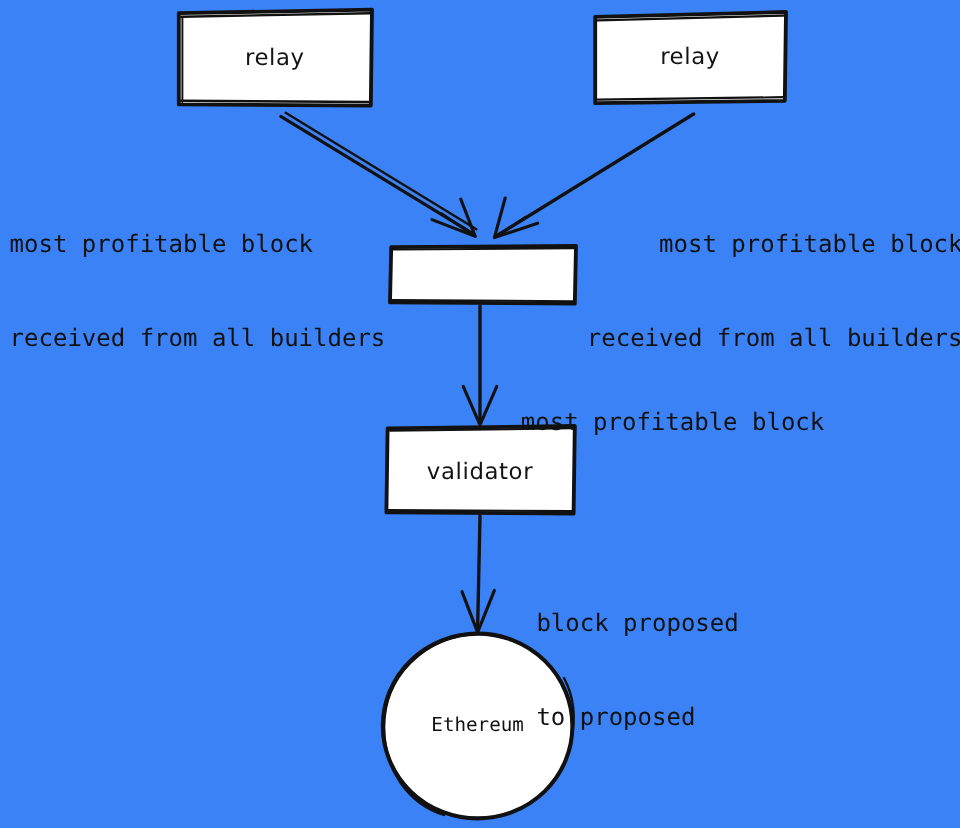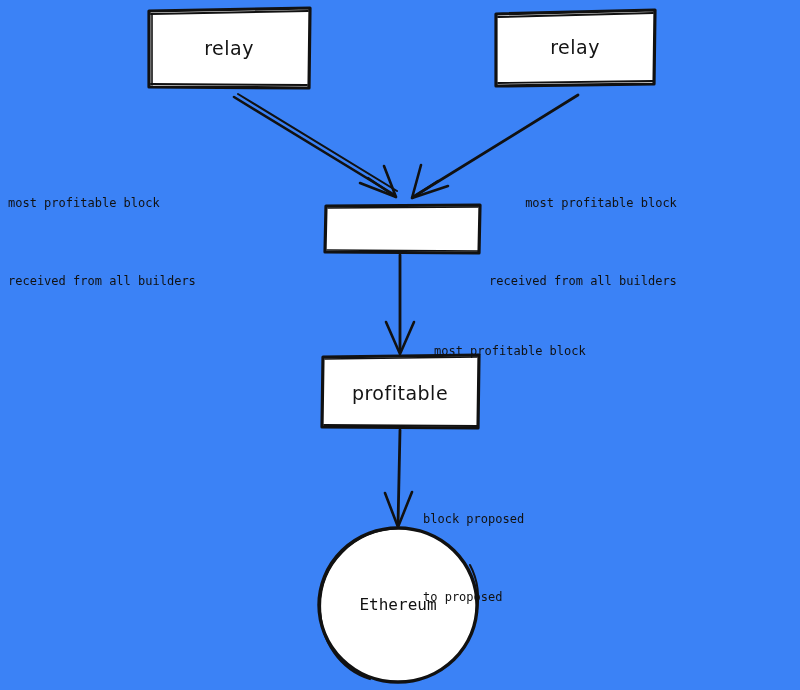--- a/index.html
+++ b/index.html
@@ -28,21 +28,21 @@
     font-size: 19px;
     color: #141414;
     letter-spacing: 0.5px;
     white-space: nowrap;
     transform: translate(-50%, -50%);
     text-align: center;
   }
   .edge-label {
     position: absolute;
     font-family: "DejaVu Sans Mono", "Liberation Mono", monospace;
-    font-size: 12px;
+    font-size: 20px;
     line-height: 26px;
     color: #111111;
     white-space: pre;
   }
   .edge-label.right-align {
     text-align: right;
   }
   .circle-label {
     position: absolute;
     font-family: "DejaVu Sans Mono", "Liberation Mono", monospace;
@@ -113,36 +113,36 @@
       <path d="M385,493 L398,527 L412,492" fill="none" stroke="#111111" stroke-width="2.6" stroke-linecap="round" stroke-linejoin="round"></path>
     </g>
 
   </svg>
 
   <div class="node-label" style="left:229px; top:48px;">relay</div>
 
   <div class="node-label" style="left:575px; top:47px;">relay</div>
 
 
-  <div class="node-label" style="left:400px; top:393px;">profitable</div>
+  <div class="node-label" style="left:400px; top:393px;">validator</div>
 
   <div class="circle-label" style="left:398px; top:604px;">Ethereum</div>
 
   <div class="edge-label" style="left:8px; top:138px;">
     <div>most profitable block</div>
     <div>received from all builders</div>
   </div>
 
   <div class="edge-label right-align" style="left:489px; top:138px;">
     <div>most profitable block</div>
     <div>received from all builders</div>
   </div>
 
   <div class="edge-label" style="left:434px; top:286px;">
     <div>most profitable block</div>
   </div>
 
-  <div class="edge-label" style="left:423px; top:454px;">
+  <div class="edge-label" style="left:447px; top:454px;">
     <div>block proposed</div>
     <div>to proposed</div>
   </div>
 
 </div>
 
 </body></html>

